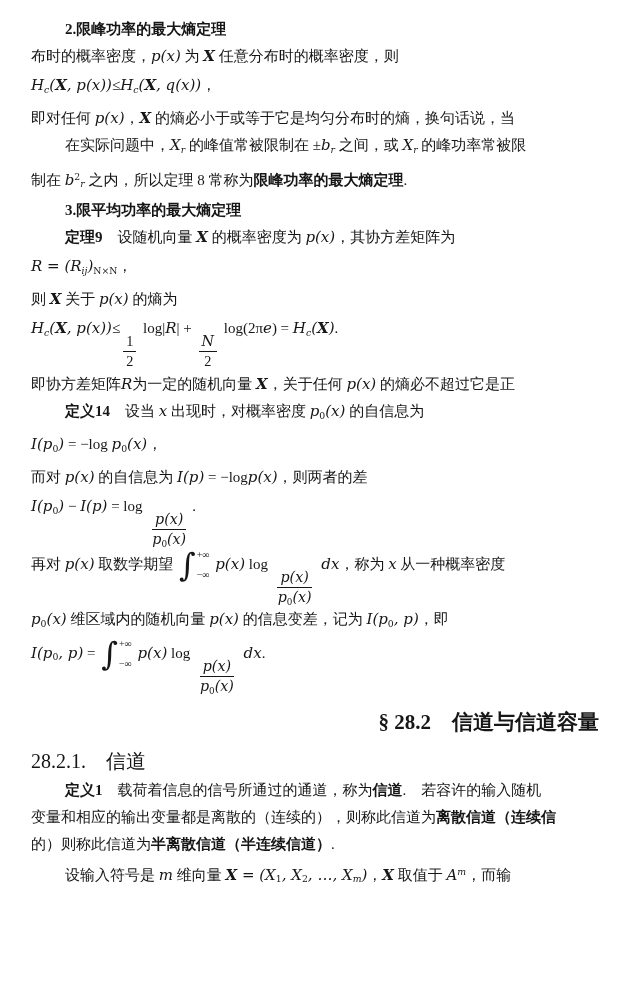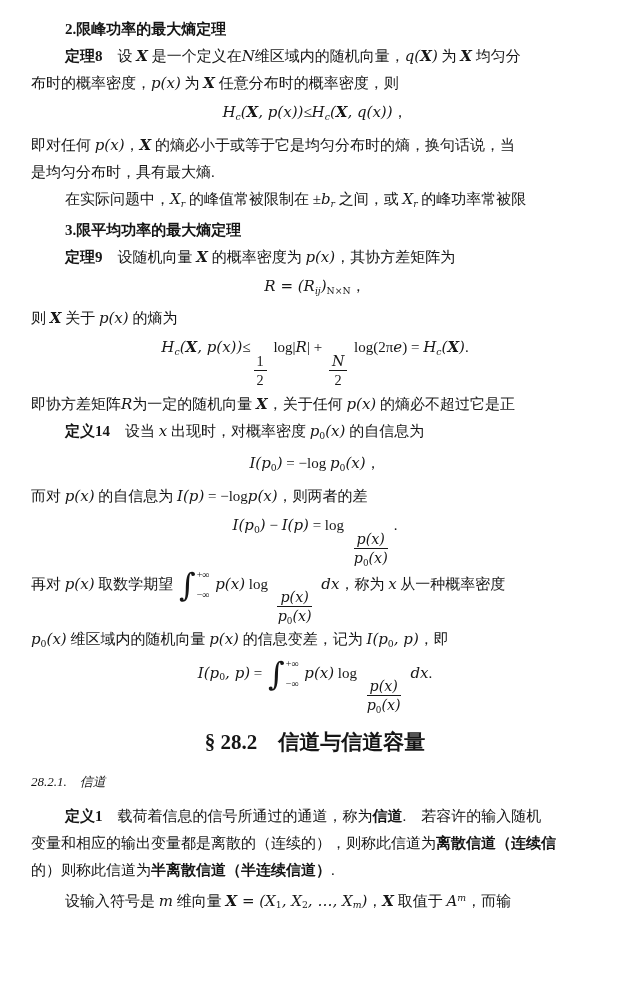--- a/index.html
+++ b/index.html
@@ -8,49 +8,48 @@
     background:#ffffff;color:#161616;
     font-family:"Liberation Serif","DejaVu Serif",serif;
   }
   .page{
     box-sizing:border-box;width:640px;height:988px;
     padding:16px 41px 8px 31px;
     font-size:15px;line-height:27px;
   }
   .line{white-space:nowrap;min-height:27px;}
   .indent{padding-left:34px;}
-  .formula{text-align:center;white-space:nowrap;margin:2px 0;}
+  .formula{white-space:nowrap;margin:2px 0;}
   .b{font-weight:bold;}
   .m{font-family:"DejaVu Serif","Liberation Serif",serif;font-style:italic;}
   .bm{font-family:"DejaVu Serif","Liberation Serif",serif;font-style:italic;font-weight:bold;}
   .sub{font-size:0.62em;vertical-align:-0.3em;font-family:"DejaVu Serif",serif;}
   .sub.m,.m .sub{font-style:italic;}
   .sup{font-size:0.62em;vertical-align:0.5em;font-family:"DejaVu Serif",serif;}
   .sup.m{font-style:italic;}
   .sub.m{font-style:italic;}
   .frac{display:inline-flex;flex-direction:column;align-items:center;vertical-align:-0.95em;line-height:1.15;margin:0 3px;font-size:0.95em;}
   .fn{display:block;padding:0 3px 1px;border-bottom:1.5px solid #161616;}
   .fd{display:block;padding:1px 3px 0;}
   .intg{display:inline-flex;align-items:center;vertical-align:-0.5em;margin:0 2px;}
   .isym{font-family:"DejaVu Serif",serif;font-size:32px;line-height:0.95;}
   .ilim{display:inline-flex;flex-direction:column;justify-content:space-between;height:30px;font-size:10px;line-height:1;margin-left:1px;font-style:normal;}
-  .sec-title{text-align:center;font-size:21px;font-weight:bold;margin:14px 0 12px;white-space:nowrap;}
-  .subsec-title{font-size:13px;margin:4px 0 8px;white-space:nowrap;font-style:italic;}
+  .sec-title{text-align:right;font-size:21px;font-weight:bold;margin:14px 0 12px;white-space:nowrap;}
+  .subsec-title{font-size:20px;margin:4px 0 2px;white-space:nowrap;}
 </style>
 </head>
 <body>
 
 <div class="page">
   <div class="line indent"><span class="b">2.限峰功率的最大熵定理</span></div>
-  <div class="line indent"><span class="b">定理8</span><span>　设 </span><span class="bm">X</span><span> 是一个定义在</span><span class="m">N</span><span>维区域内的随机向量，</span><span class="m">q(</span><span class="bm">X</span><span class="m">)</span><span> 为 </span><span class="bm">X</span><span> 均匀分</span></div>
   <div class="line"><span>布时的概率密度，</span><span class="m">p(x)</span><span> 为 </span><span class="bm">X</span><span> 任意分布时的概率密度，则</span></div>
   <div class="formula"><span class="m">H</span><span class="sub m">c</span><span class="m">(</span><span class="bm">X</span><span class="m">, p(x))</span><span>≤</span><span class="m">H</span><span class="sub m">c</span><span class="m">(</span><span class="bm">X</span><span class="m">, q(x))</span><span>，</span></div>
   <div class="line"><span>即对任何 </span><span class="m">p(x)</span><span>，</span><span class="bm">X</span><span> 的熵必小于或等于它是均匀分布时的熵，换句话说，当</span></div>
-  <div class="line"><span>是均匀分布时，具有最大熵.</span></div>
   <div class="line indent"><span>在实际问题中，</span><span class="m">X</span><span class="sub m">r</span><span> 的峰值常被限制在 ±</span><span class="m">b</span><span class="sub m">r</span><span> 之间，或 </span><span class="m">X</span><span class="sub m">r</span><span> 的峰功率常被限</span></div>
+  <div class="line"><span>制在 </span><span class="m">b</span><span class="sup">2</span><span class="sub m">r</span><span> 之内，所以定理 8 常称为</span><span class="b">限峰功率的最大熵定理</span><span>.</span></div>
   <div class="line indent"><span class="b">3.限平均功率的最大熵定理</span></div>
   <div class="line indent"><span class="b">定理9</span><span>　设随机向量 </span><span class="bm">X</span><span> 的概率密度为 </span><span class="m">p(x)</span><span>，其协方差矩阵为</span></div>
   <div class="formula"><span class="m">R</span><span class="m"> = (</span><span class="m">R</span><span class="sub m">ij</span><span class="m">)</span><span class="sub">N×N</span><span>，</span></div>
   <div class="line"><span>则 </span><span class="bm">X</span><span> 关于 </span><span class="m">p(x)</span><span> 的熵为</span></div>
   <div class="formula"><span class="m">H</span><span class="sub m">c</span><span class="m">(</span><span class="bm">X</span><span class="m">, p(x))</span><span>≤</span><span class="frac">
         <span class="fn"><span>1</span></span>
         <span class="fd"><span>2</span></span>
       </span><span> log|</span><span class="m">R</span><span>| + </span><span class="frac">
         <span class="fn"><span class="m">N</span></span>
         <span class="fd"><span>2</span></span>

